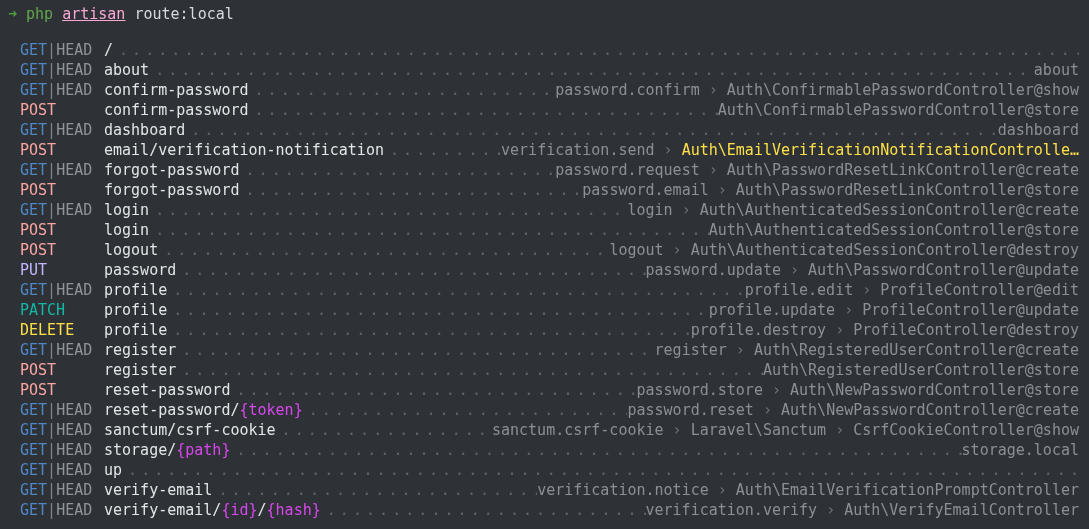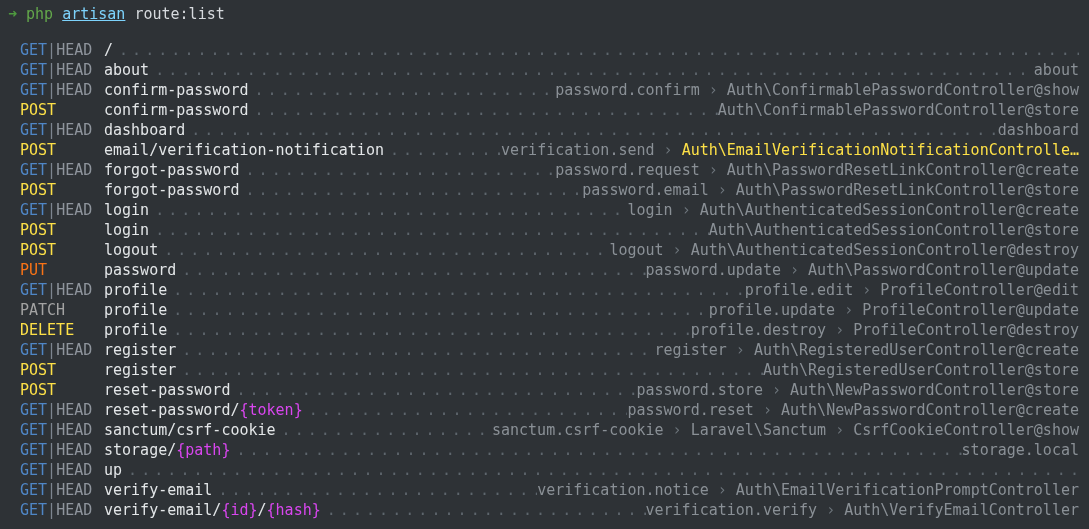--- a/index.html
+++ b/index.html
@@ -31,21 +31,21 @@
   
   .prompt-line {
     height: 20px;
     line-height: 20px;
     padding: 4px 0 0 8px;
     white-space: pre;
     font-size: 15px;
   }
   .prompt-arrow { color: #4e9a3f; }
   .prompt-cmd   { color: #63a84b; }
-  .prompt-sub   { color: #7dd3fc; text-decoration: underline; }
+  .prompt-sub   { color: #f9a8d4; text-decoration: underline; }
   .prompt-args  { color: #d7dade; }
 
   
   .blank-line { height: 16px; }
 
   
   .routes {
     padding: 0 10px 0 8px;
   }
   .route-row {
@@ -61,23 +61,23 @@
   .methods {
     flex: 0 0 auto;
     width: 96px;
     padding-left: 12px;
     box-sizing: border-box;
     white-space: pre;
   }
   .m-get    { color: #4f86c6; }
   .m-sep    { color: #7d8590; }
   .m-head   { color: #8f959d; }
-  .m-post   { color: #fde047; }
-  .m-put    { color: #f97316; }
-  .m-patch  { color: #a3a3a3; }
+  .m-post   { color: #fca5a5; }
+  .m-put    { color: #c4b5fd; }
+  .m-patch  { color: #14b8a6; }
   .m-delete { color: #fde047; }
 
   .uri {
     flex: 0 0 auto;
     color: #e3e6e8;
     white-space: pre;
   }
   .uri .param { color: #d946ef; }
 
   .dots {
@@ -97,21 +97,21 @@
     text-align: right;
   }
   .tail .arrow { color: #6d757c; }
   .tail .ell   { color: #fde047; }
 </style>
 </head>
 <body>
 
 <div id="terminal">
 
-  <div class="prompt-line"><span class="prompt-arrow">➜</span><span> </span><span class="prompt-cmd">php</span><span> </span><span class="prompt-sub">artisan</span><span> </span><span class="prompt-args">route:list</span></div>
+  <div class="prompt-line"><span class="prompt-arrow">➜</span><span> </span><span class="prompt-cmd">php</span><span> </span><span class="prompt-sub">artisan</span><span> </span><span class="prompt-args">route:local</span></div>
 
   <div class="blank-line"></div>
 
   <div class="routes" id="routes-list">
       <div class="route-row"><div class="methods"><span class="m-get">GET</span><span class="m-sep">|</span><span class="m-head">HEAD</span></div><div class="uri"><span>/</span></div><div class="dots" style="letter-spacing: 4.05px;">............................................................................................................................................................................................................................................................................................................</div><div class="tail"><span></span></div></div>
       <div class="route-row"><div class="methods"><span class="m-get">GET</span><span class="m-sep">|</span><span class="m-head">HEAD</span></div><div class="uri"><span>about</span></div><div class="dots" style="letter-spacing: 4.05px;">............................................................................................................................................................................................................................................................................................................</div><div class="tail"><span>about</span></div></div>
       <div class="route-row"><div class="methods"><span class="m-get">GET</span><span class="m-sep">|</span><span class="m-head">HEAD</span></div><div class="uri"><span>confirm-password</span></div><div class="dots" style="letter-spacing: 4.05px;">............................................................................................................................................................................................................................................................................................................</div><div class="tail"><span>password.confirm </span><span class="arrow">›</span><span> Auth\ConfirmablePasswordController@show</span></div></div>
       <div class="route-row"><div class="methods"><span class="m-post">POST</span></div><div class="uri"><span>confirm-password</span></div><div class="dots" style="letter-spacing: 4.05px;">............................................................................................................................................................................................................................................................................................................</div><div class="tail"><span>Auth\ConfirmablePasswordController@store</span></div></div>
       <div class="route-row"><div class="methods"><span class="m-get">GET</span><span class="m-sep">|</span><span class="m-head">HEAD</span></div><div class="uri"><span>dashboard</span></div><div class="dots" style="letter-spacing: 4.05px;">............................................................................................................................................................................................................................................................................................................</div><div class="tail"><span>dashboard</span></div></div>
       <div class="route-row"><div class="methods"><span class="m-post">POST</span></div><div class="uri"><span>email/verification-notification</span></div><div class="dots" style="letter-spacing: 4.05px;">............................................................................................................................................................................................................................................................................................................</div><div class="tail"><span>verification.send </span><span class="arrow">›</span><span class="ell"> Auth\EmailVerificationNotificationControlle…</span></div></div>

